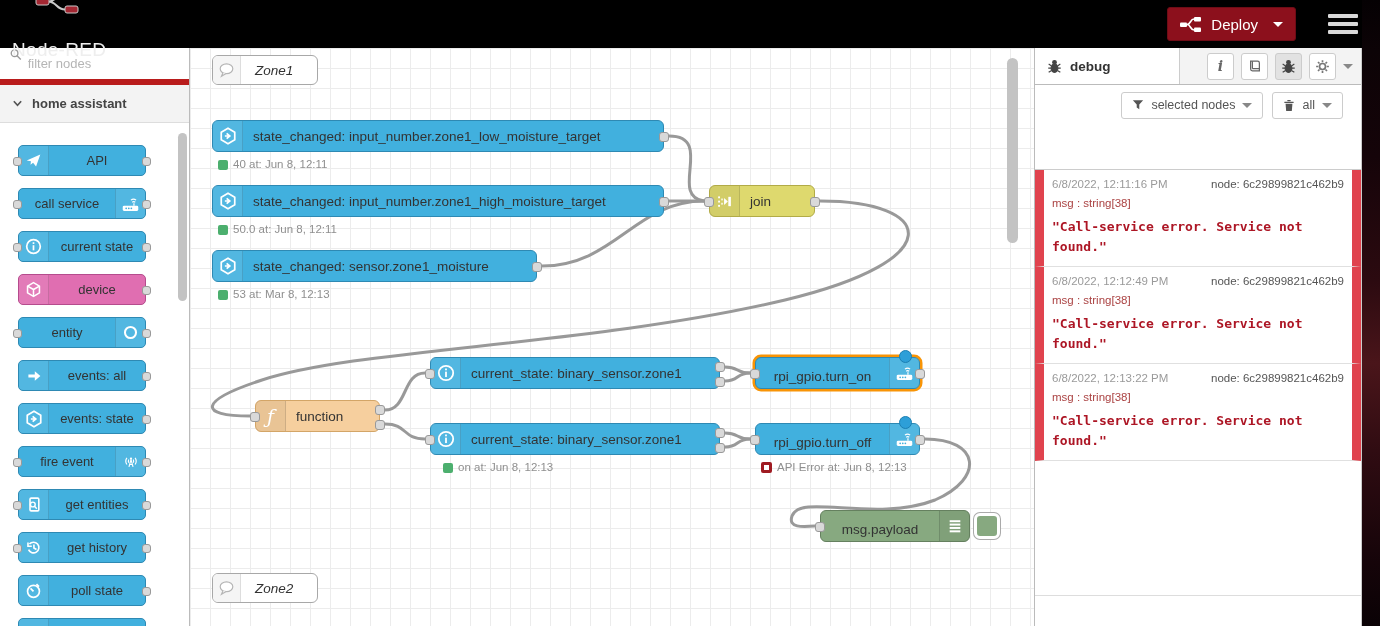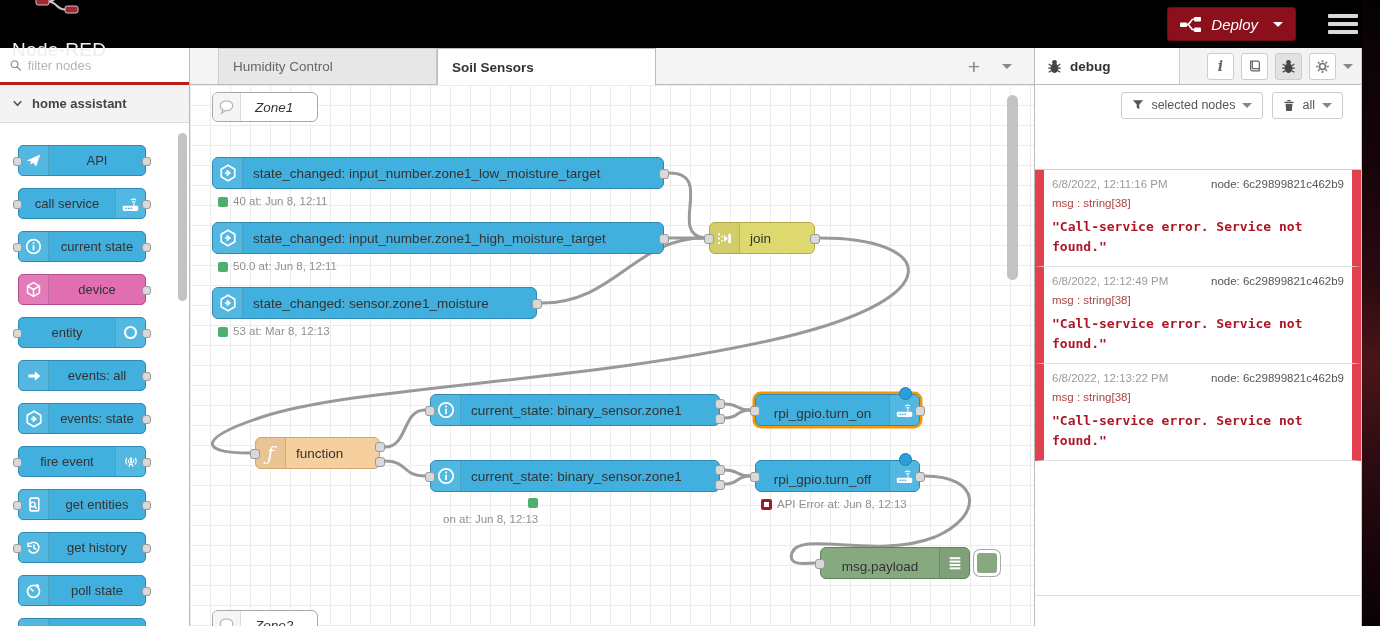--- a/index.html
+++ b/index.html
@@ -3,30 +3,30 @@
 <meta charset="utf-8">
 <style>
   * { margin:0; padding:0; box-sizing:border-box; }
   html,body { width:1380px; height:626px; overflow:hidden; font-family:"Liberation Sans",sans-serif; background:#fff; }
 
   
   .header { height:48px; background:#000; display:flex; align-items:center; padding:0 22px 0 12px; position:relative; z-index:5; }
   .brand { display:flex; align-items:center; gap:24px;flex-direction:column; }
   .brand-title { color:#eee; font-size:19px; letter-spacing:.3px; }
   .hd-right { margin-left:auto; display:flex; align-items:center; gap:32px; }
-  .deploy-btn { background:#8c101c; border:1px solid #6e0c16; border-radius:3px; height:34px; display:flex; align-items:center; padding:0 12px; gap:9px; color:#fff; font-size:15px; cursor:pointer;font-style:italic; }
+  .deploy-btn { background:#8c101c; border:1px solid #6e0c16; border-radius:3px; height:34px; display:flex; align-items:center; padding:0 12px; gap:9px; color:#fff; font-size:15px; cursor:pointer; }
   .deploy-caret { width:0; height:0; border-left:5px solid transparent; border-right:5px solid transparent; border-top:5px solid #fff; margin-left:6px; }
   .hamburger { width:30px; display:flex; flex-direction:column; gap:4px; cursor:pointer; }
   .hamburger span { display:block; height:4px; background:#d9d9d9; border-radius:1px; }
 
   .main { display:flex; height:578px; }
 
   
   .palette { width:190px; border-right:1px solid #bbb; display:flex; flex-direction:column; background:#fff; }
-  .filter { height:37px; border-bottom:3px solid #b91c1c; display:flex; align-items:center; gap:6px; padding:0 10px; }
+  .filter { height:37px; border-bottom:6px solid #b91c1c; display:flex; gap:6px; padding:0 10px; }
   .filter input { border:none; outline:none; width:100%; font-size:13px; font-family:inherit; color:#555; }
   .filter input::placeholder { color:#b5b5b5; }
   .cat { height:38px; background:#f3f3f3; border-bottom:1px solid #ddd; display:flex; align-items:center; gap:9px; padding:0 12px; font-weight:bold; font-size:13px; color:#444; }
   .plist { flex:1; position:relative; overflow:hidden; padding-top:22px; }
   .pscroll { position:absolute; right:2px; top:10px; width:9px; height:168px; background:#c3c3c3; border-radius:5px; }
 
   .pnode { position:relative; width:128px; height:31px; margin:0 0 12px 18px; border-radius:5px; display:flex; align-items:stretch; font-size:13px; color:#333; }
   .pnode .plabel { flex:1; display:flex; align-items:center; justify-content:center; white-space:nowrap; overflow:hidden; }
 
   
@@ -288,33 +288,20 @@
       <div class="pnode blue">
         <div class="icon-box ib-left"></div>
         <div class="plabel"></div>
       </div>
 
       <div class="pscroll"></div>
     </div>
   </div>
 
   <div class="workspace">
-    <div class="tabbar">
-      <div class="tab-spacer"></div>
-      <div class="tab">
-        <span>Humidity Control</span>
-      </div>
-      <div class="tab active">
-        <span>Soil Sensors</span>
-      </div>
-      <div class="tab-tools">
-        <span style="font-size:21px;color:#888;line-height:1;">+</span>
-        <span class="caret-sm"></span>
-      </div>
-    </div>
 
     <div class="canvas">
       <svg class="wires" width="845" height="541">
         <g fill="none" stroke="#999" stroke-width="3" stroke-linecap="round">
           <path d="M479,88 C525,88 478,148 514,153"></path>
           <path d="M479,153 C494,153 499,153 514,153"></path>
           <path d="M352,218 C425,218 445,153 514,153"></path>
           <path d="M630,153 C745,153 762,212 595,252 C400,298 170,300 72,332 C8,353 8,368 60,368"></path>
           <path d="M195,362 C218,362 212,325 235,325"></path>
           <path d="M195,376 C218,376 212,391 235,391"></path>
@@ -429,21 +416,21 @@
           <svg width="18" height="18" viewBox="0 0 20 20">
               <circle cx="10" cy="10" r="8" fill="none" stroke="#fff" stroke-width="2"></circle>
               <rect x="9" y="8.5" width="2" height="6" fill="#fff"></rect>
               <rect x="9" y="5" width="2" height="2" fill="#fff"></rect>
             </svg>
         </div>
         <div class="nlabel">current_state: binary_sensor.zone1</div>
         <span class="port p-in"></span>
         <span class="port p-out1"></span>
         <span class="port p-out2"></span>
-        <div class="status" style="left:12px;flex-direction:column;">
+        <div class="status" style="left:12px;">
           <span class="sq-green"></span>
           <span>on at: Jun 8, 12:13</span>
         </div>
       </div>
 
       <div class="rnode blue selected" style="left:565px;top:309px;width:165px;">
         <div class="nlabel center">rpi_gpio.turn_on</div>
         <div class="icon-box ib-right">
           <svg width="19" height="16" viewBox="0 0 22 18">
               <path d="M11.5 4.5 a5 5 0 0 1 6 0 M13 7 a3 3 0 0 1 3.5 0" stroke="#fff" stroke-width="1.4" fill="none"></path>

